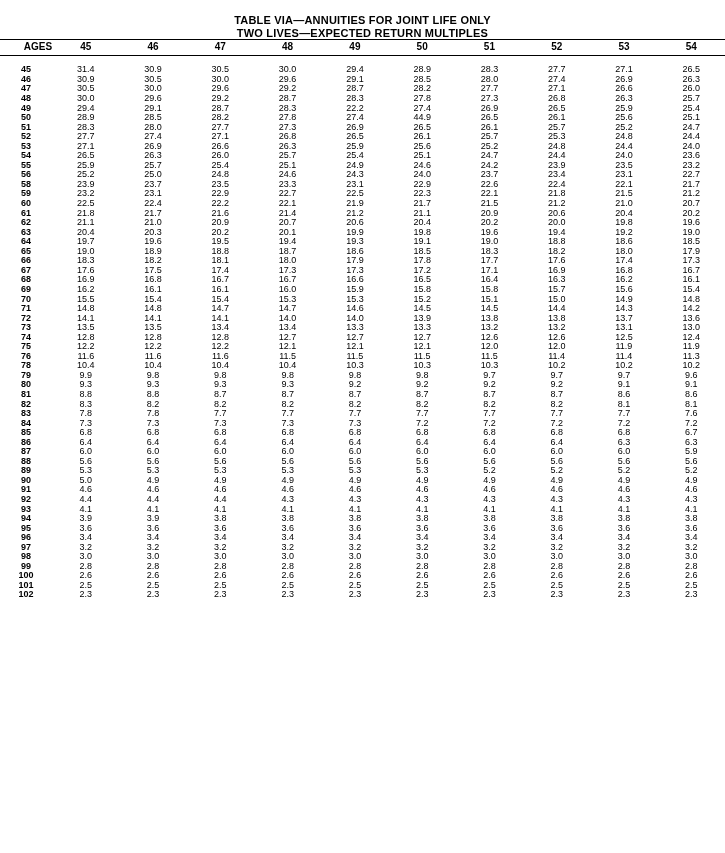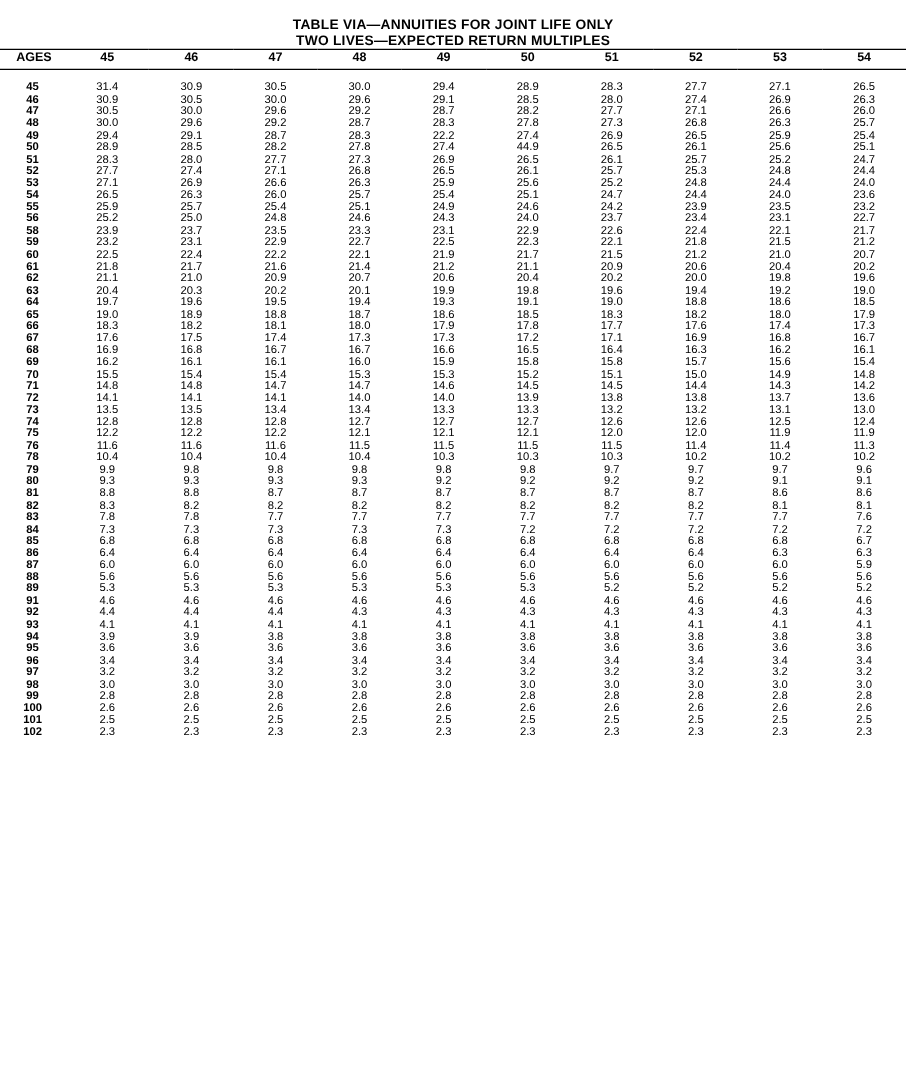--- a/index.html
+++ b/index.html
@@ -44,21 +44,21 @@
     text-align: center;
     white-space: nowrap;
   }
   table.data thead th {
     font-weight: bold;
     font-size: 10px;
     padding-bottom: 3px;
     padding-top: 2px;
   }
   table.data thead th.ages-head {
-    text-align: center;
+    text-align: right;
     padding-left: 2px;
   }
   td.agecell {
     font-weight: bold;
     text-align: left;
     padding-left: 10px;
     font-size: 9px;
   }
   .head-rule-top {
     border-top: 1px solid #000;
@@ -669,20 +669,33 @@
           <td>5.3</td>
           <td>5.3</td>
           <td>5.3</td>
           <td>5.3</td>
           <td>5.2</td>
           <td>5.2</td>
           <td>5.2</td>
           <td>5.2</td>
         </tr>
         <tr>
+          <td class="agecell">90</td>
+          <td>5.0</td>
+          <td>4.9</td>
+          <td>4.9</td>
+          <td>4.9</td>
+          <td>4.9</td>
+          <td>4.9</td>
+          <td>4.9</td>
+          <td>4.9</td>
+          <td>4.9</td>
+          <td>4.9</td>
+        </tr>
+        <tr>
           <td class="agecell">91</td>
           <td>4.6</td>
           <td>4.6</td>
           <td>4.6</td>
           <td>4.6</td>
           <td>4.6</td>
           <td>4.6</td>
           <td>4.6</td>
           <td>4.6</td>
           <td>4.6</td>

